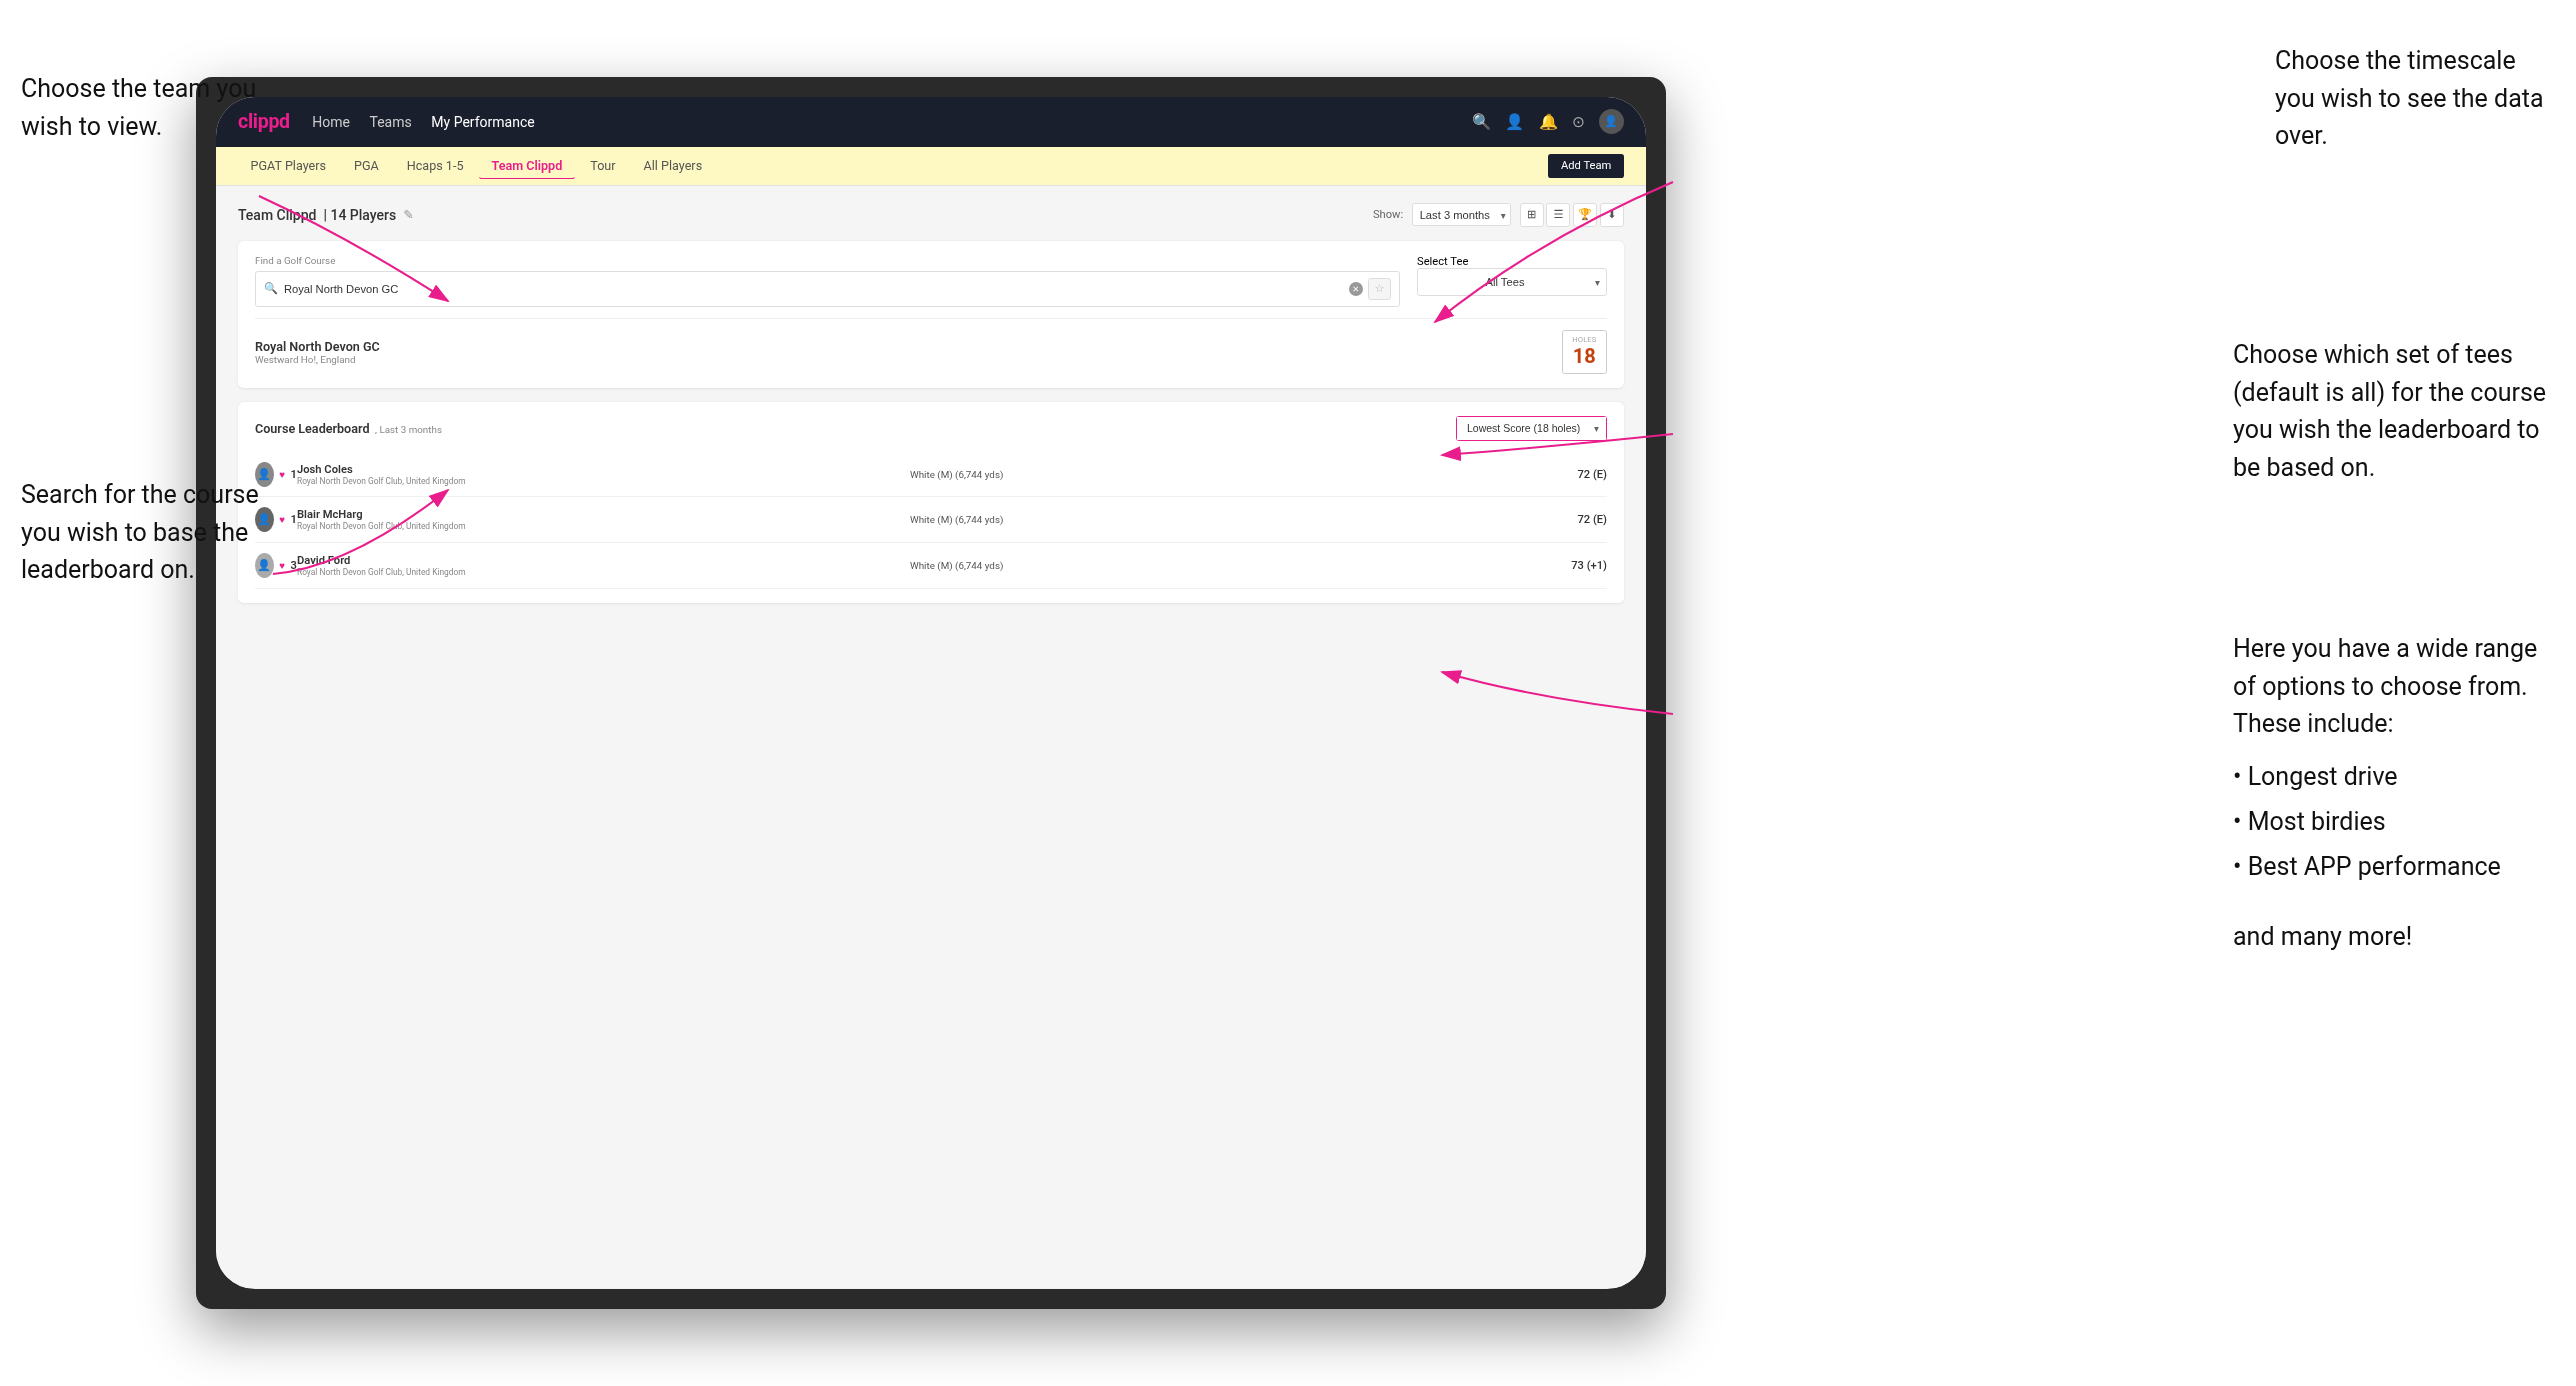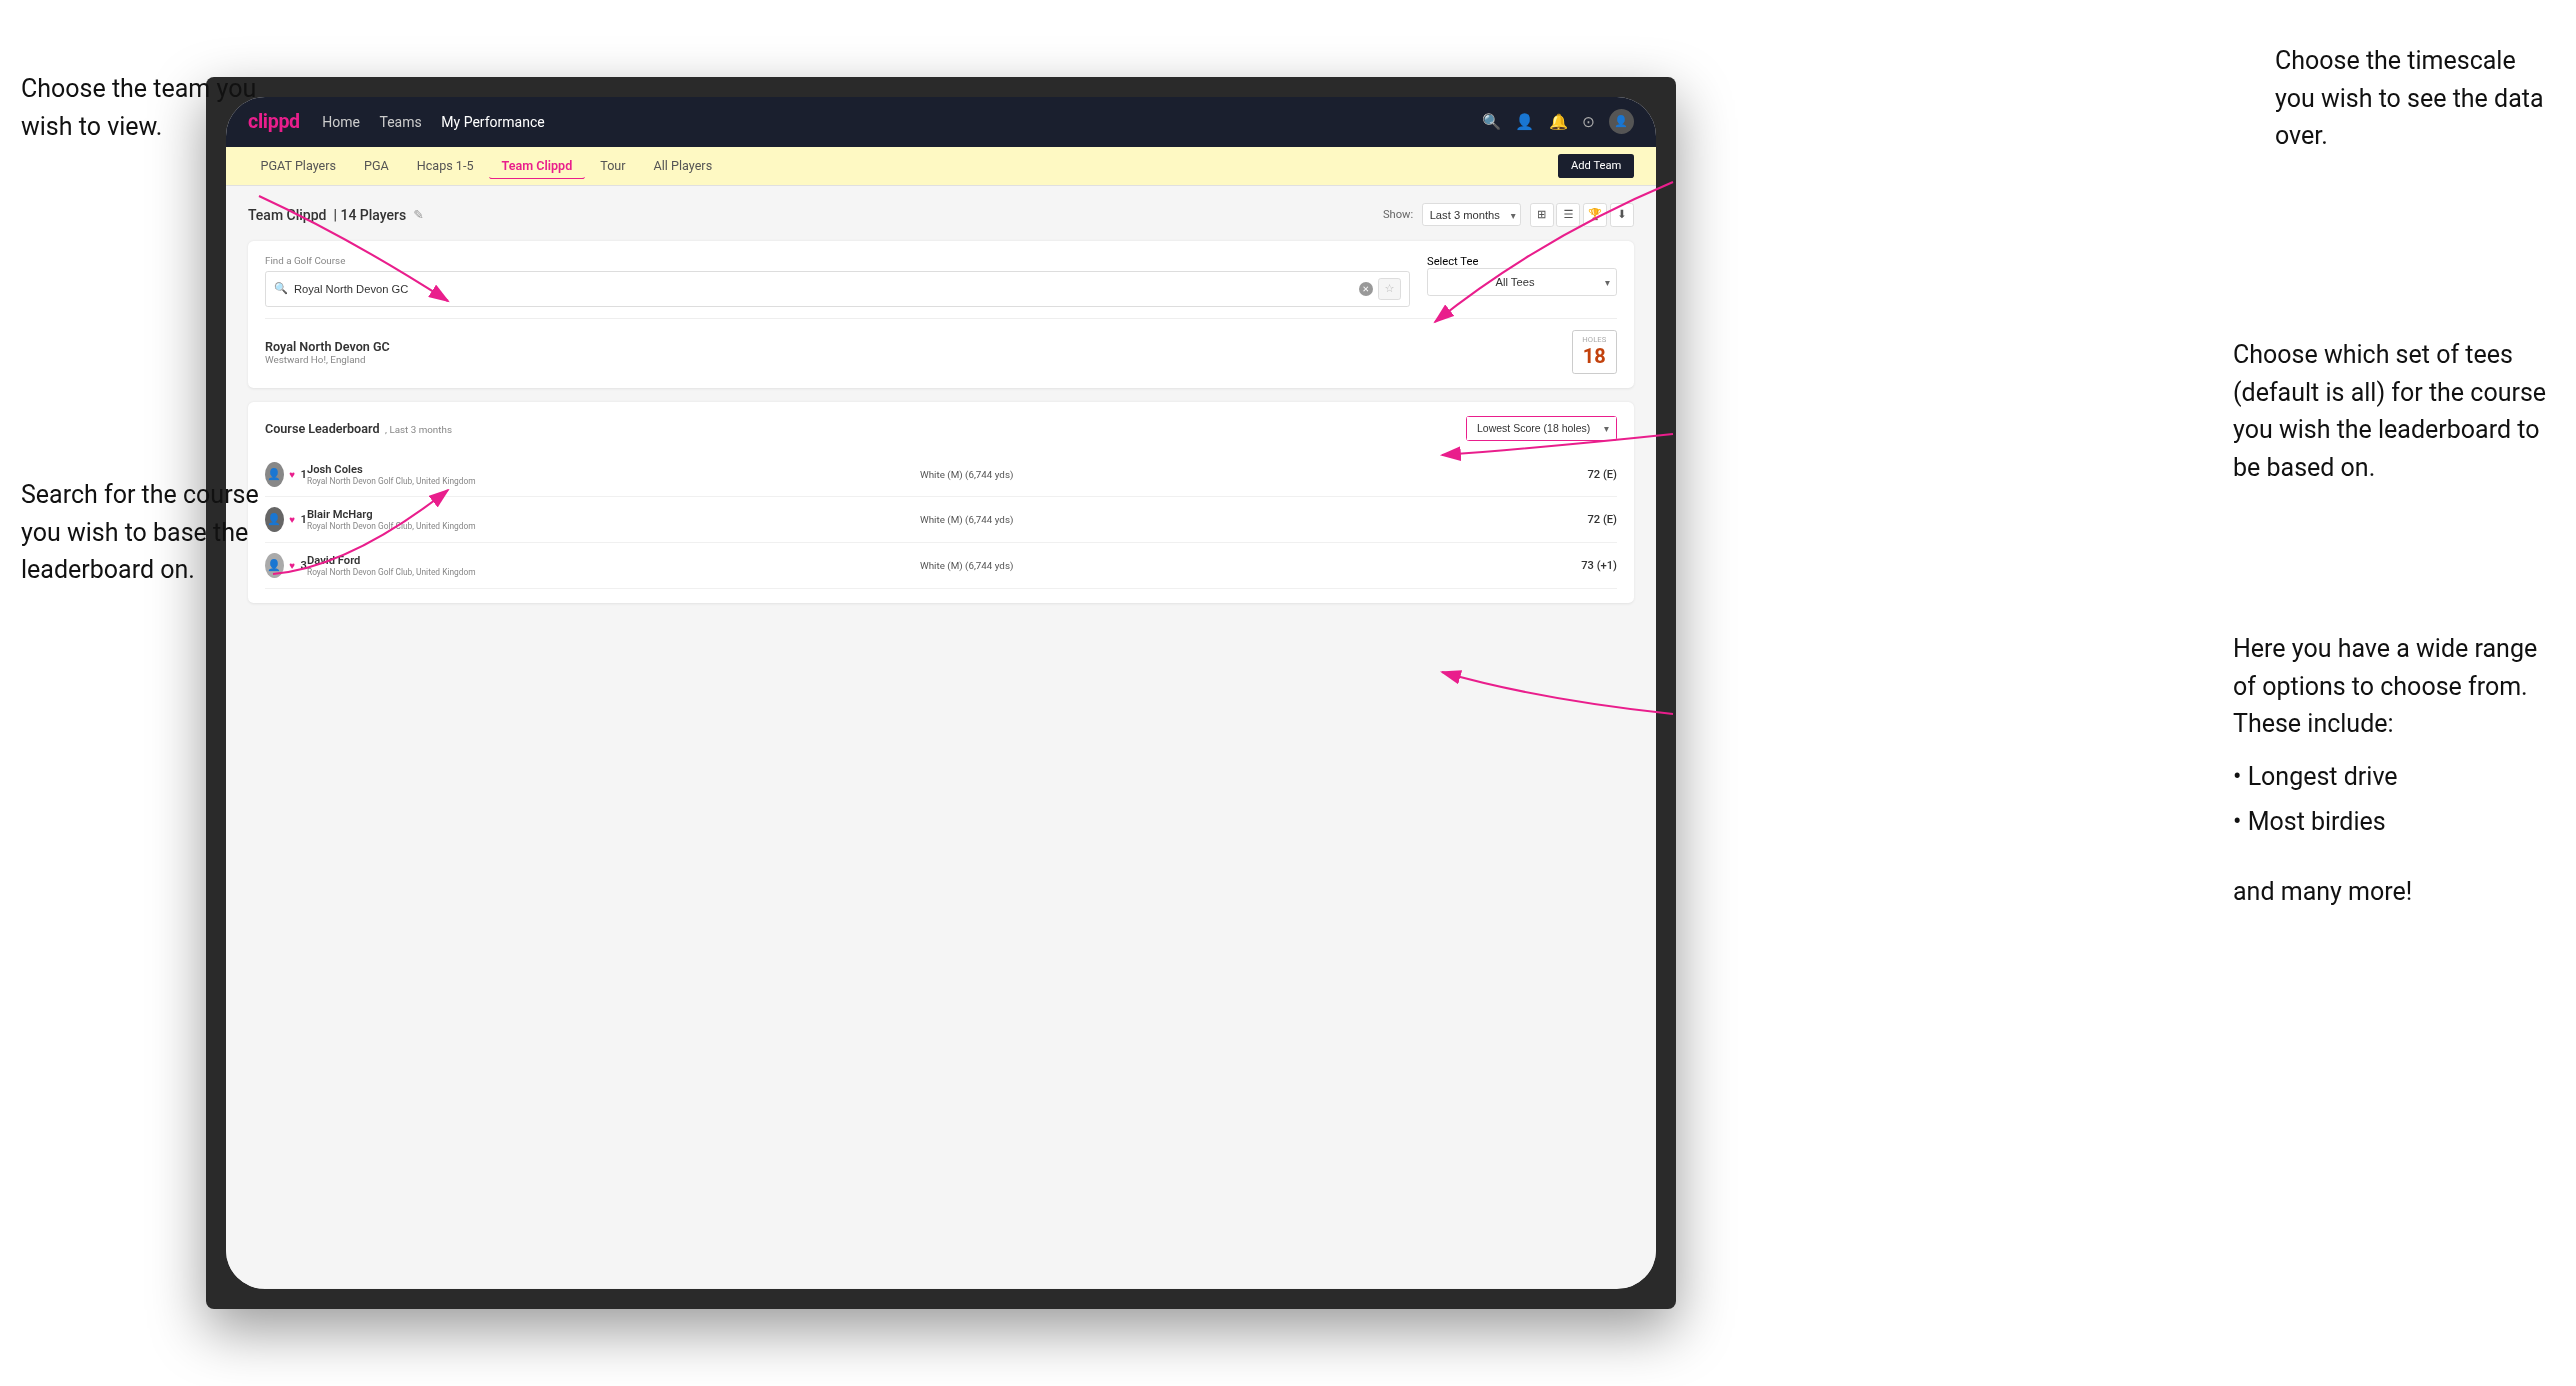--- a/index.html
+++ b/index.html
@@ -13,23 +13,22 @@
     }
 
     
     .tablet-frame {
       position: absolute;
       left: 196px;
       top: 77px;
       width: 1470px;
       height: 1232px;
       background: #2a2a2a;
-      border-radius: 8px;
+      border-radius: 16px;
       box-shadow: 0 21px 56px rgba(0,0,0,0.4);
-      margin-left: 10px;
     }
 
     .tablet-screen {
       position: absolute;
       left: 19.6px;
       top: 19.6px;
       right: 19.6px;
       bottom: 19.6px;
       background: #f0f0f0;
       border-radius: 39px;
@@ -739,20 +738,21 @@
 
 <div class="ann-middle-right">
   <span>Choose which set of tees (default is all) for the course you wish the leaderboard to be based on.</span>
 </div>
 
 <div class="ann-bottom-right">
   <div style="margin-bottom:11.2px;">Here you have a wide range of options to choose from. These include:</div>
   <ul class="bullet-list">
     <li>Longest drive</li>
     <li>Most birdies</li>
+    <li>Best APP performance</li>
   </ul>
   <div style="margin-top:29px;">and many more!</div>
 </div>
 
 <svg class="annotations-layer" viewBox="0 0 3680 1980" preserveAspectRatio="none">
 
   <path d="M 370 280 Q 500 340 640 430" stroke="#e91e8c" stroke-width="3" fill="none" marker-end="url(#arrow)"></path>
 
   <path d="M 390 820 Q 500 810 640 700" stroke="#e91e8c" stroke-width="3" fill="none" marker-end="url(#arrow)"></path>
 

